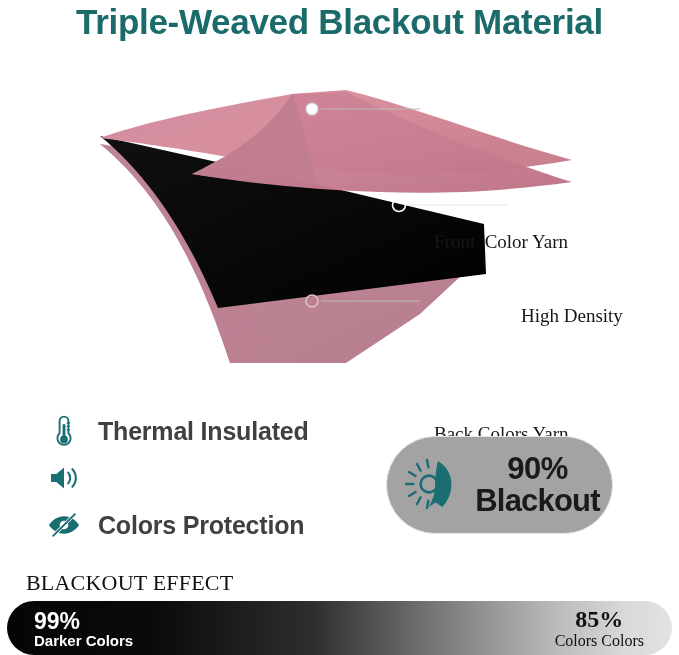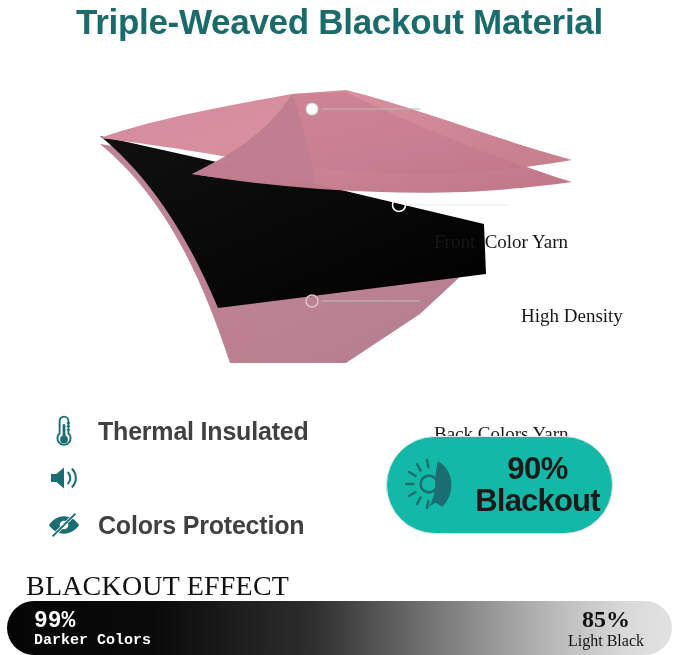--- a/index.html
+++ b/index.html
@@ -86,21 +86,21 @@
 
   
   .badge {
     position: absolute;
     left: 386px;
     top: 436px;
     width: 227px;
     height: 98px;
     border: 1.5px solid #dfe7e7;
     border-radius: 49px;
-    background: #14b8a6;
+    background: #a3a3a3;
     display: flex;
     align-items: center;
     justify-content: center;
     box-sizing: border-box;
   }
   .badge-icon {
     width: 70px;
     height: 66px;
     flex: 0 0 70px;
     display: flex;
@@ -117,42 +117,42 @@
   }
   .badge-pct { font-size: 31px; letter-spacing: -0.5px; }
   .badge-word { font-size: 31px; letter-spacing: -0.8px; }
 
   
   .effect-heading {
     position: absolute;
     left: 26px;
     top: 570px;
     font-family: "Liberation Serif", serif;
-    font-size: 28px;
+    font-size: 22px;
     color: #111111;
     letter-spacing: 0.2px;
     white-space: nowrap;
   }
   .effect-bar {
     position: absolute;
     left: 7px;
     top: 601px;
     width: 665px;
     height: 54px;
     border-radius: 27px;
     background: linear-gradient(to right, #050505 0%, #0a0a0a 22%, #2e2e2e 46%,
                 #7d7d7d 66%, #b9b9b9 82%, #d9d9d9 93%, #e2e2e2 100%);
     overflow: hidden;
   }
   .bar-left {
     position: absolute;
     left: 27px;
     top: 8px;
     color: #ffffff;
-    font-family: Liberation Mono, monospace;
+    font-family: Liberation Sans, sans-serif;
   }
   .bar-right {
     position: absolute;
     right: 28px;
     top: 6px;
     color: #111111;
     font-family: "Liberation Serif", serif;
     text-align: right;
   }
   .bar-pct { font-size: 23px; font-weight: bold; line-height: 1.05; }
@@ -299,15 +299,15 @@
 
 <div class="effect-heading">BLACKOUT EFFECT</div>
 
 <div class="effect-bar">
   <div class="bar-left">
     <div class="bar-pct">99%</div>
     <div class="bar-sub">Darker Colors</div>
   </div>
   <div class="bar-right">
     <div class="bar-pct">85%</div>
-    <div class="bar-sub">Light Black</div>
+    <div class="bar-sub">Colors Colors</div>
   </div>
 </div>
 
 </body></html>

